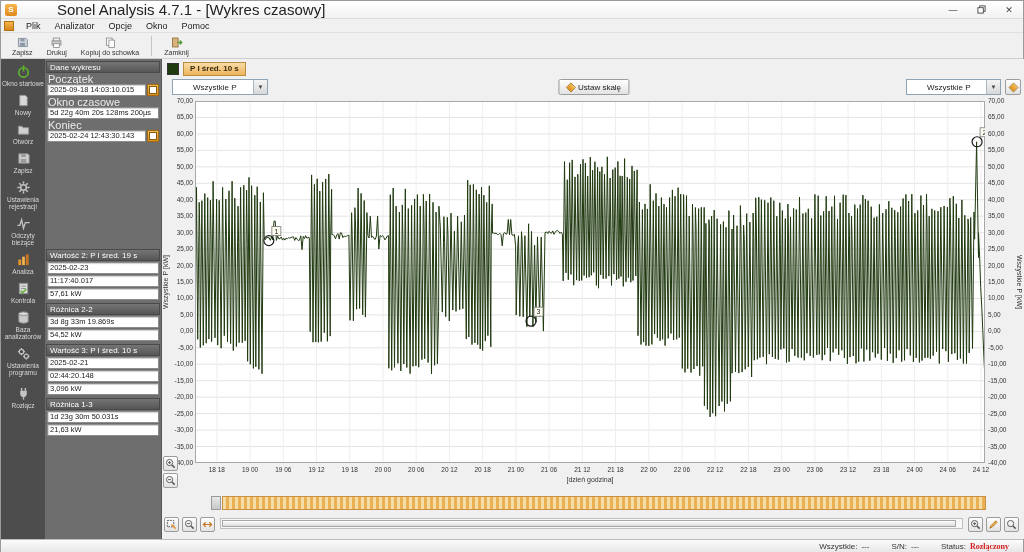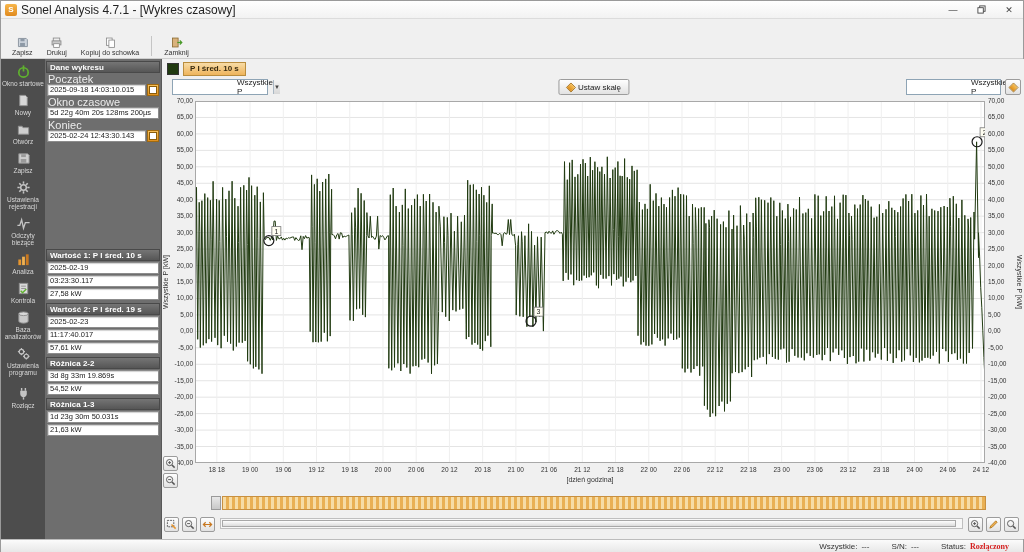--- a/index.html
+++ b/index.html
@@ -2,21 +2,21 @@
 <html><head>
 <meta charset="utf-8">
 <style>
   html,body{margin:0;padding:0;}
   body{width:1024px;height:552px;overflow:hidden;font-family:"Liberation Sans",sans-serif;background:#d4d4d4;-webkit-font-smoothing:antialiased;}
   .app{position:absolute;left:0;top:0;width:1024px;height:552px;background:#f0f0f0;border:1px solid #9a9a9a;box-sizing:border-box;}
 
   
   .titlebar{position:absolute;left:0;top:0;width:100%;height:18px;background:linear-gradient(#ffffff,#f2f2f2);display:flex;align-items:center;border-bottom:1px solid #dcdcdc;box-sizing:border-box;}
   .appicon{width:12px;height:12px;margin:0 4px 0 4px;background:linear-gradient(#f7b64b,#e08a1e);border-radius:2px;color:#fff;font-size:8px;font-weight:bold;text-align:center;line-height:12px;}
-  .title-text{font-size:12px;color:#222;}
+  .title-text{font-size:15px;color:#222;margin-left:36px;}
   .win-btns{margin-left:auto;display:flex;height:100%;}
   .win-btn{width:28px;height:100%;display:flex;align-items:center;justify-content:center;font-size:9px;color:#444;}
 
   
   .menubar{position:absolute;left:0;top:18px;width:100%;height:14px;background:#f0f0f0;display:flex;align-items:center;border-bottom:1px solid #e0e0e0;box-sizing:border-box;}
   .mdi-icon{width:10px;height:10px;margin:0 5px 0 3px;background:linear-gradient(#f7b64b,#d8861c);border:1px solid #b06f12;box-sizing:border-box;}
   .menu-item{font-size:9px;color:#222;padding:0 7px;height:100%;display:flex;align-items:center;}
 
   
   .toolbar{position:absolute;left:0;top:32px;width:100%;height:26px;background:#f0f0f0;border-bottom:1px solid #cfcfcf;display:flex;align-items:center;box-sizing:border-box;padding-left:4px;}
@@ -27,38 +27,38 @@
 
   
   .sidebar{position:absolute;left:0;top:58px;width:44px;height:480px;background:#4d4d4d;box-sizing:border-box;padding-top:2px;}
   .sb-item{display:flex;flex-direction:column;align-items:center;padding:3px 1px 3px;cursor:default;}
   .sb-item svg{width:15px;height:15px;}
   .sb-label{font-size:6.5px;color:#d9d9d9;text-align:center;line-height:7px;margin-top:1px;}
   .sb-gap{height:4px;}
 
   
   .panel{position:absolute;left:44px;top:58px;width:117px;height:480px;background:#6e6e6e;box-sizing:border-box;border-right:1px solid #585858;}
-  .sec-h{height:12px;line-height:12px;font-size:8px;font-weight:bold;color:#fff;background:linear-gradient(#757575,#565656);border:1px solid #494949;box-sizing:border-box;padding-left:3px;margin:0 1px 1px;white-space:nowrap;overflow:hidden;}
+  .sec-h{height:12px;line-height:12px;font-size:8px;font-weight:normal;color:#fff;background:linear-gradient(#757575,#565656);border:1px solid #494949;box-sizing:border-box;padding-left:3px;margin:0 1px 1px;white-space:nowrap;overflow:hidden;}
   .flabel{font-size:11px;color:#ececec;height:9px;line-height:9px;padding:1px 0 0 3px;}
   .frow{display:flex;gap:1px;margin:0 2px 1px;}
   .ffield{flex:1;height:12px;background:#fff;border:1px solid #8c8c8c;box-sizing:border-box;font-size:7.5px;line-height:10px;padding:0 2px;color:#222;white-space:nowrap;overflow:hidden;box-shadow:inset 1px 1px 1px rgba(0,0,0,.18);}
   .picker-btn{width:12px;height:12px;background:linear-gradient(#f6c05a,#e0901e);border:1px solid #a06a10;box-sizing:border-box;display:flex;align-items:center;justify-content:center;}
   .picker-btn .pbx{width:6px;height:6px;background:#fff;border:1px solid #8a5c0a;}
   .panel-bottom{position:absolute;left:0;top:190px;width:100%;}
   .psec{margin-bottom:3px;}
 
   
   .main{position:absolute;left:161px;top:58px;width:863px;height:480px;background:#f0f0f0;}
   .legend-row{position:absolute;left:5px;top:2px;height:15px;display:flex;align-items:center;gap:4px;}
   .swatch{width:12px;height:12px;border:1px solid #333;box-sizing:border-box;}
   .legend-chip{height:14px;line-height:12px;padding:0 6px;font-size:8px;font-weight:bold;color:#3a2c10;background:linear-gradient(#f8dca6,#eeb45c);border:1px solid #b98d3e;box-sizing:border-box;}
 
   .controls-row{position:absolute;left:0;top:20px;width:100%;height:18px;}
   .combo{position:absolute;height:16px;background:#fff;border:1px solid #8ea4b5;box-sizing:border-box;font-size:8px;color:#222;display:flex;align-items:center;}
-  .combo .ctext{flex:1;padding-left:20px;margin-left:44px;}
+  .combo .ctext{flex:1;padding-left:20px;}
   .combo .carrow{width:13px;height:100%;background:linear-gradient(#f4f4f4,#d8d8d8);border-left:1px solid #aab8c4;display:flex;align-items:center;justify-content:center;font-size:6px;color:#444;}
   .combo-left{left:10px;width:96px;}
   .combo-right{right:24px;width:95px;}
   .btn{background:linear-gradient(#fefefe,#e2e2e2);border:1px solid #9c9c9c;border-radius:2px;box-sizing:border-box;display:flex;align-items:center;justify-content:center;font-size:8px;color:#222;}
   .scale-btn{position:absolute;left:50%;transform:translateX(-50%);top:0;height:16px;padding:0 7px;gap:3px;}
   .mini-diamond{width:7px;height:7px;background:linear-gradient(#f6c05a,#dd8c18);border:1px solid #a06a10;transform:rotate(45deg) scale(.8);}
   .series-settings{position:absolute;right:4px;top:0;width:16px;height:16px;}
 
   .plot-wrap{position:absolute;left:33px;top:42px;width:790px;height:362px;background:#fff;}
   .ylabels{position:absolute;top:42px;height:362px;}
@@ -104,20 +104,28 @@
       <div class="win-btn">
         <svg width="9" height="9" viewBox="0 0 10 10">
             <rect x="3" y="1" width="6" height="6" fill="none" stroke="#444"></rect>
             <rect x="1" y="3" width="6" height="6" fill="#fff" stroke="#444"></rect>
           </svg>
       </div>
       <div class="win-btn">✕</div>
     </div>
   </div>
 
+  <div class="menubar">
+    <div class="mdi-icon"></div>
+    <div class="menu-item">Plik</div>
+    <div class="menu-item">Analizator</div>
+    <div class="menu-item">Opcje</div>
+    <div class="menu-item">Okno</div>
+    <div class="menu-item">Pomoc</div>
+  </div>
 
   <div class="toolbar">
     <div class="tb-btn">
       <svg viewBox="0 0 16 16">
           <path d="M3 3h9.5L14 4.5V13H3z" fill="#cdd4dc" stroke="#7d8894"></path>
           <rect x="5" y="8.5" width="6" height="4" fill="#8d99a6"></rect>
           <rect x="5.5" y="3.5" width="5" height="3" fill="#8d99a6"></rect>
         </svg>
       <span class="tb-label">Zapisz</span>
     </div>
@@ -265,50 +273,50 @@
     <div class="flabel">Koniec</div>
     <div class="frow">
       <div class="ffield">2025-02-24 12:43:30.143</div>
       <div class="picker-btn">
           <span class="pbx"></span>
         </div>
     </div>
 
     <div class="panel-bottom">
       <div class="psec">
-        <div class="sec-h">Wartość 1: P I śred. 10 s</div>
-        <div class="frow">
-            <div class="ffield">2025-02-19</div>
-          </div>
-        <div class="frow">
-            <div class="ffield">03:23:30.117</div>
-          </div>
-        <div class="frow">
-            <div class="ffield">27,58 kW</div>
-          </div>
-      </div>
-      <div class="psec">
         <div class="sec-h">Wartość 2: P I śred. 19 s</div>
         <div class="frow">
             <div class="ffield">2025-02-23</div>
           </div>
         <div class="frow">
             <div class="ffield">11:17:40.017</div>
           </div>
         <div class="frow">
             <div class="ffield">57,61 kW</div>
           </div>
       </div>
       <div class="psec">
         <div class="sec-h">Różnica 2-2</div>
         <div class="frow">
             <div class="ffield">3d 8g 33m 19.869s</div>
           </div>
         <div class="frow">
             <div class="ffield">54,52 kW</div>
+          </div>
+      </div>
+      <div class="psec">
+        <div class="sec-h">Wartość 3: P I śred. 10 s</div>
+        <div class="frow">
+            <div class="ffield">2025-02-21</div>
+          </div>
+        <div class="frow">
+            <div class="ffield">02:44:20.148</div>
+          </div>
+        <div class="frow">
+            <div class="ffield">3,096 kW</div>
           </div>
       </div>
       <div class="psec">
         <div class="sec-h">Różnica 1-3</div>
         <div class="frow">
             <div class="ffield">1d 23g 30m 50.031s</div>
           </div>
         <div class="frow">
             <div class="ffield">21,63 kW</div>
           </div>

